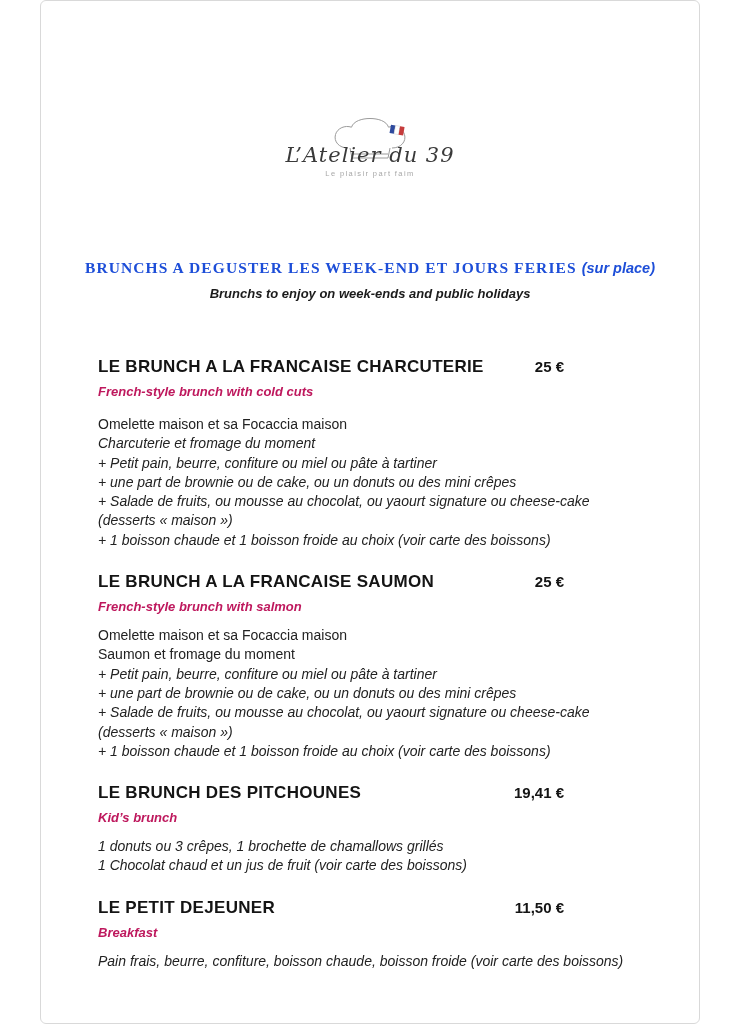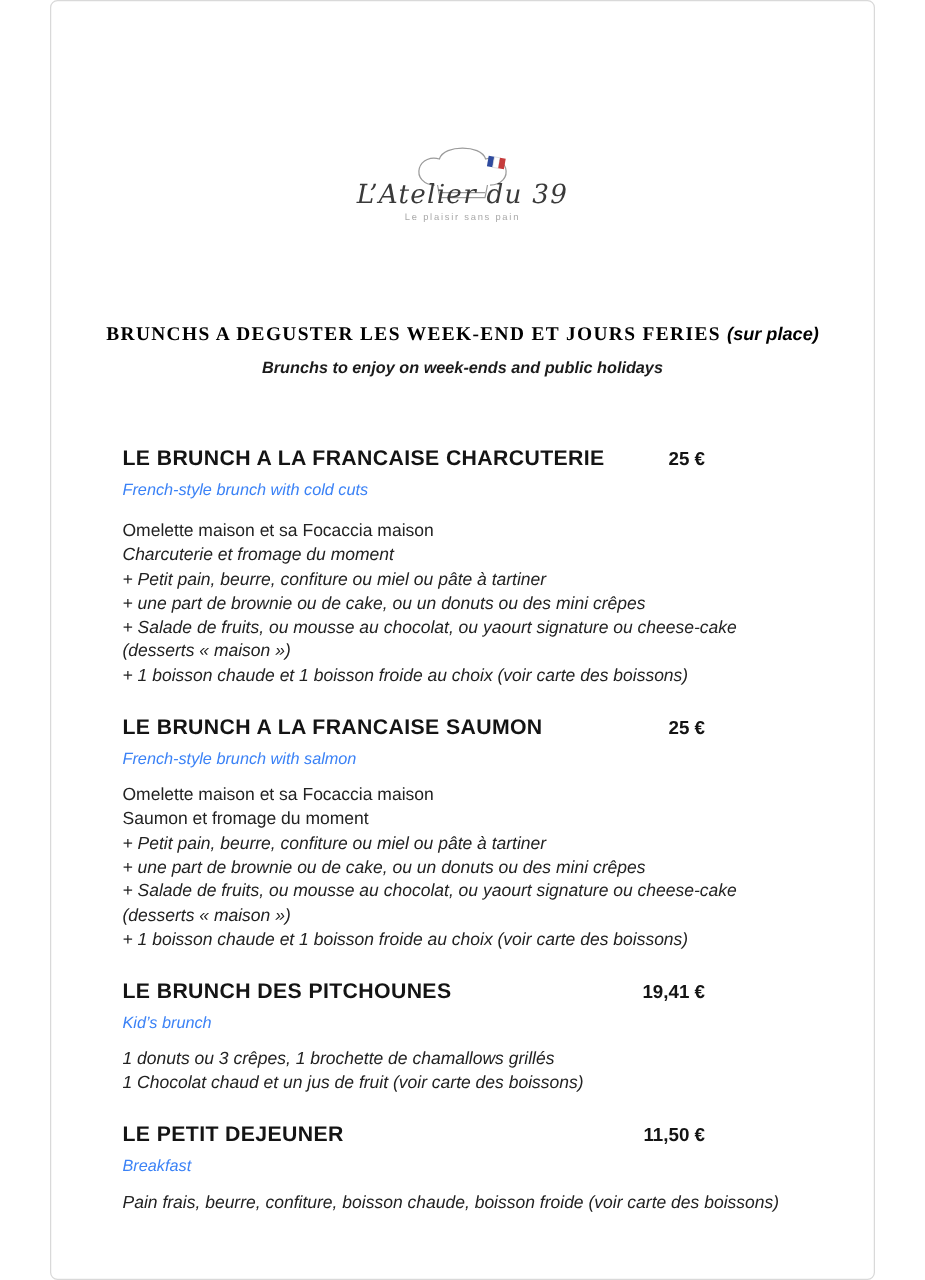--- a/index.html
+++ b/index.html
@@ -48,21 +48,21 @@
   .title-block {
     margin-top: 64px;
     text-align: center;
   }
   .menu-title {
     margin: 0;
     font-family: "Liberation Serif", serif;
     font-weight: 600;
     font-size: 15.5px;
     letter-spacing: 1.1px;
-    color:#000000;
+    color:#1d4ed8;
   }
   .menu-title .suffix {
     font-family: "Liberation Sans", sans-serif;
     font-weight: 700;
     font-style: italic;
     letter-spacing: 0;
     font-size: 14.5px;
   }
   .menu-subtitle {
     margin-top: 9px;
@@ -94,23 +94,23 @@
   .item-price {
     font-family: Liberation Sans, sans-serif;
     font-weight: 600;
     font-size: 15px;
     white-space: nowrap;
     color:#141414;
   }
   .item-subtitle {
     margin-top: 7px;
     font-size: 13px;
-    font-weight: 400;
-    font-style: italic;
-    color:#3b82f6;
+    font-weight: 700;
+    font-style: italic;
+    color:#be185d;
   }
   .lines { margin-top: 12px; }
   .menu-section:first-child .lines { margin-top: 16px; }
   .line {
     margin: 0;
     font-size: 14px;
     line-height: 19.3px;
     color:#222222;
   }
   .line.italic { font-style: italic; }
@@ -127,21 +127,21 @@
         <path d="M42 31 L44 41 L80 41 L82 31"></path>
         <line x1="44" y1="37" x2="80" y2="37"></line>
       </g>
       <g transform="rotate(10 90 14)">
         <rect x="82" y="9" width="4.6" height="8.5" fill="#2e4a9e"></rect>
         <rect x="86.6" y="9" width="4.6" height="8.5" fill="#ffffff" stroke="#c4c4c4" stroke-width="0.4"></rect>
         <rect x="91.2" y="9" width="4.6" height="8.5" fill="#c63c3c"></rect>
       </g>
     </svg>
     <div class="brand">L’Atelier du 39</div>
-    <div class="tagline">Le plaisir sans pain</div>
+    <div class="tagline">Le plaisir part faim</div>
   </div>
 
   <div class="title-block">
     <h1 class="menu-title"><span>BRUNCHS A DEGUSTER LES WEEK-END ET JOURS FERIES</span> <span class="suffix">(sur place)</span></h1>
     <div class="menu-subtitle">Brunchs to enjoy on week-ends and public holidays</div>
   </div>
 
   <main class="menu-body">
 
     <section class="menu-section">

